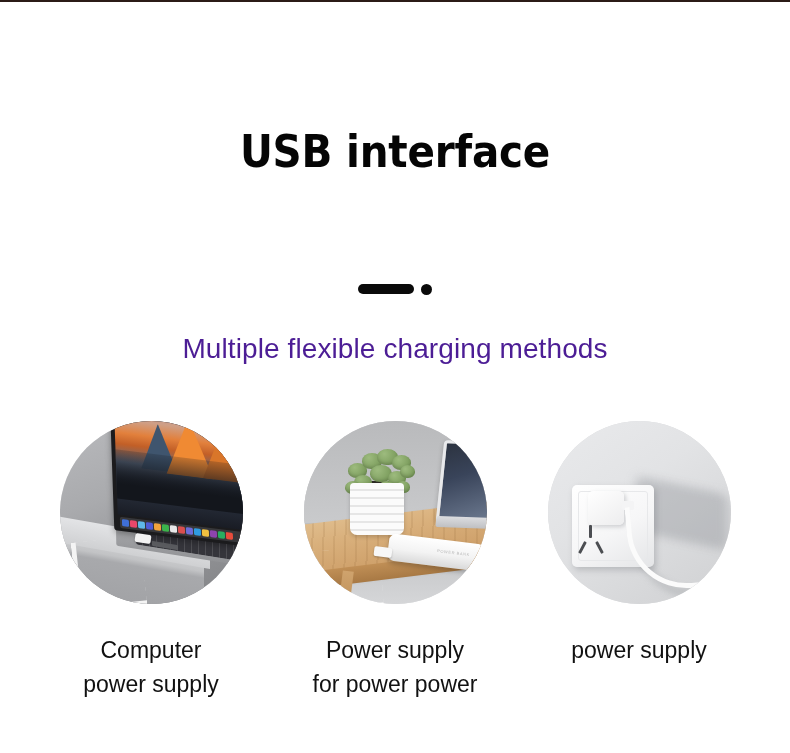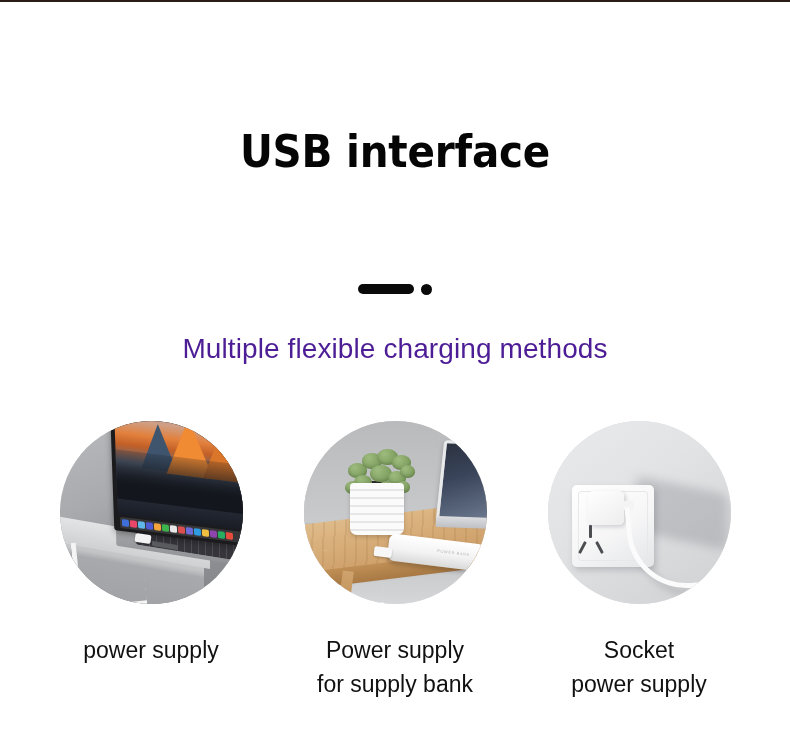--- a/index.html
+++ b/index.html
@@ -412,20 +412,21 @@
               <i style="background: rgb(240, 192, 64);"></i>
               <i style="background: rgb(142, 68, 173);"></i>
               <i style="background: rgb(39, 174, 96);"></i>
               <i style="background: rgb(231, 76, 60);"></i>
             </div>
         </div>
         <div class="p1-plug"></div>
         <div class="p1-cable"></div>
       </div>
       <div class="caption">
+        <span>Computer</span>
         <span>power supply</span>
       </div>
     </div>
 
     <div class="card">
       <div class="photo">
         <div class="p2-bg"></div>
         <div class="p2-wallshadow"></div>
         <div class="p2-desk"></div>
         <div class="p2-grain"></div>
@@ -450,39 +451,38 @@
           </div>
         <div class="p2-pot"></div>
         <div class="p2-pbank">
           <div class="p2-pbank-label">POWER BANK</div>
         </div>
         <div class="p2-pplug"></div>
         <div class="p2-cable"></div>
       </div>
       <div class="caption">
         <span>Power supply</span>
-        <span>for supply bank</span>
+        <span>for power power</span>
       </div>
     </div>
 
     <div class="card">
       <div class="photo">
         <div class="p3-bg"></div>
         <div class="p3-shadow"></div>
         <div class="p3-cableshadow"></div>
         <div class="p3-plate">
           <div class="p3-plate-inner"></div>
         </div>
         <div class="p3-slot-v"></div>
         <div class="p3-slot-l"></div>
         <div class="p3-slot-r"></div>
         <div class="p3-charger"></div>
         <div class="p3-chargerport"></div>
         <div class="p3-cable"></div>
       </div>
       <div class="caption">
-        <span>Socket</span>
         <span>power supply</span>
       </div>
     </div>
 
   </div>
 </div>
 
 </body></html>

